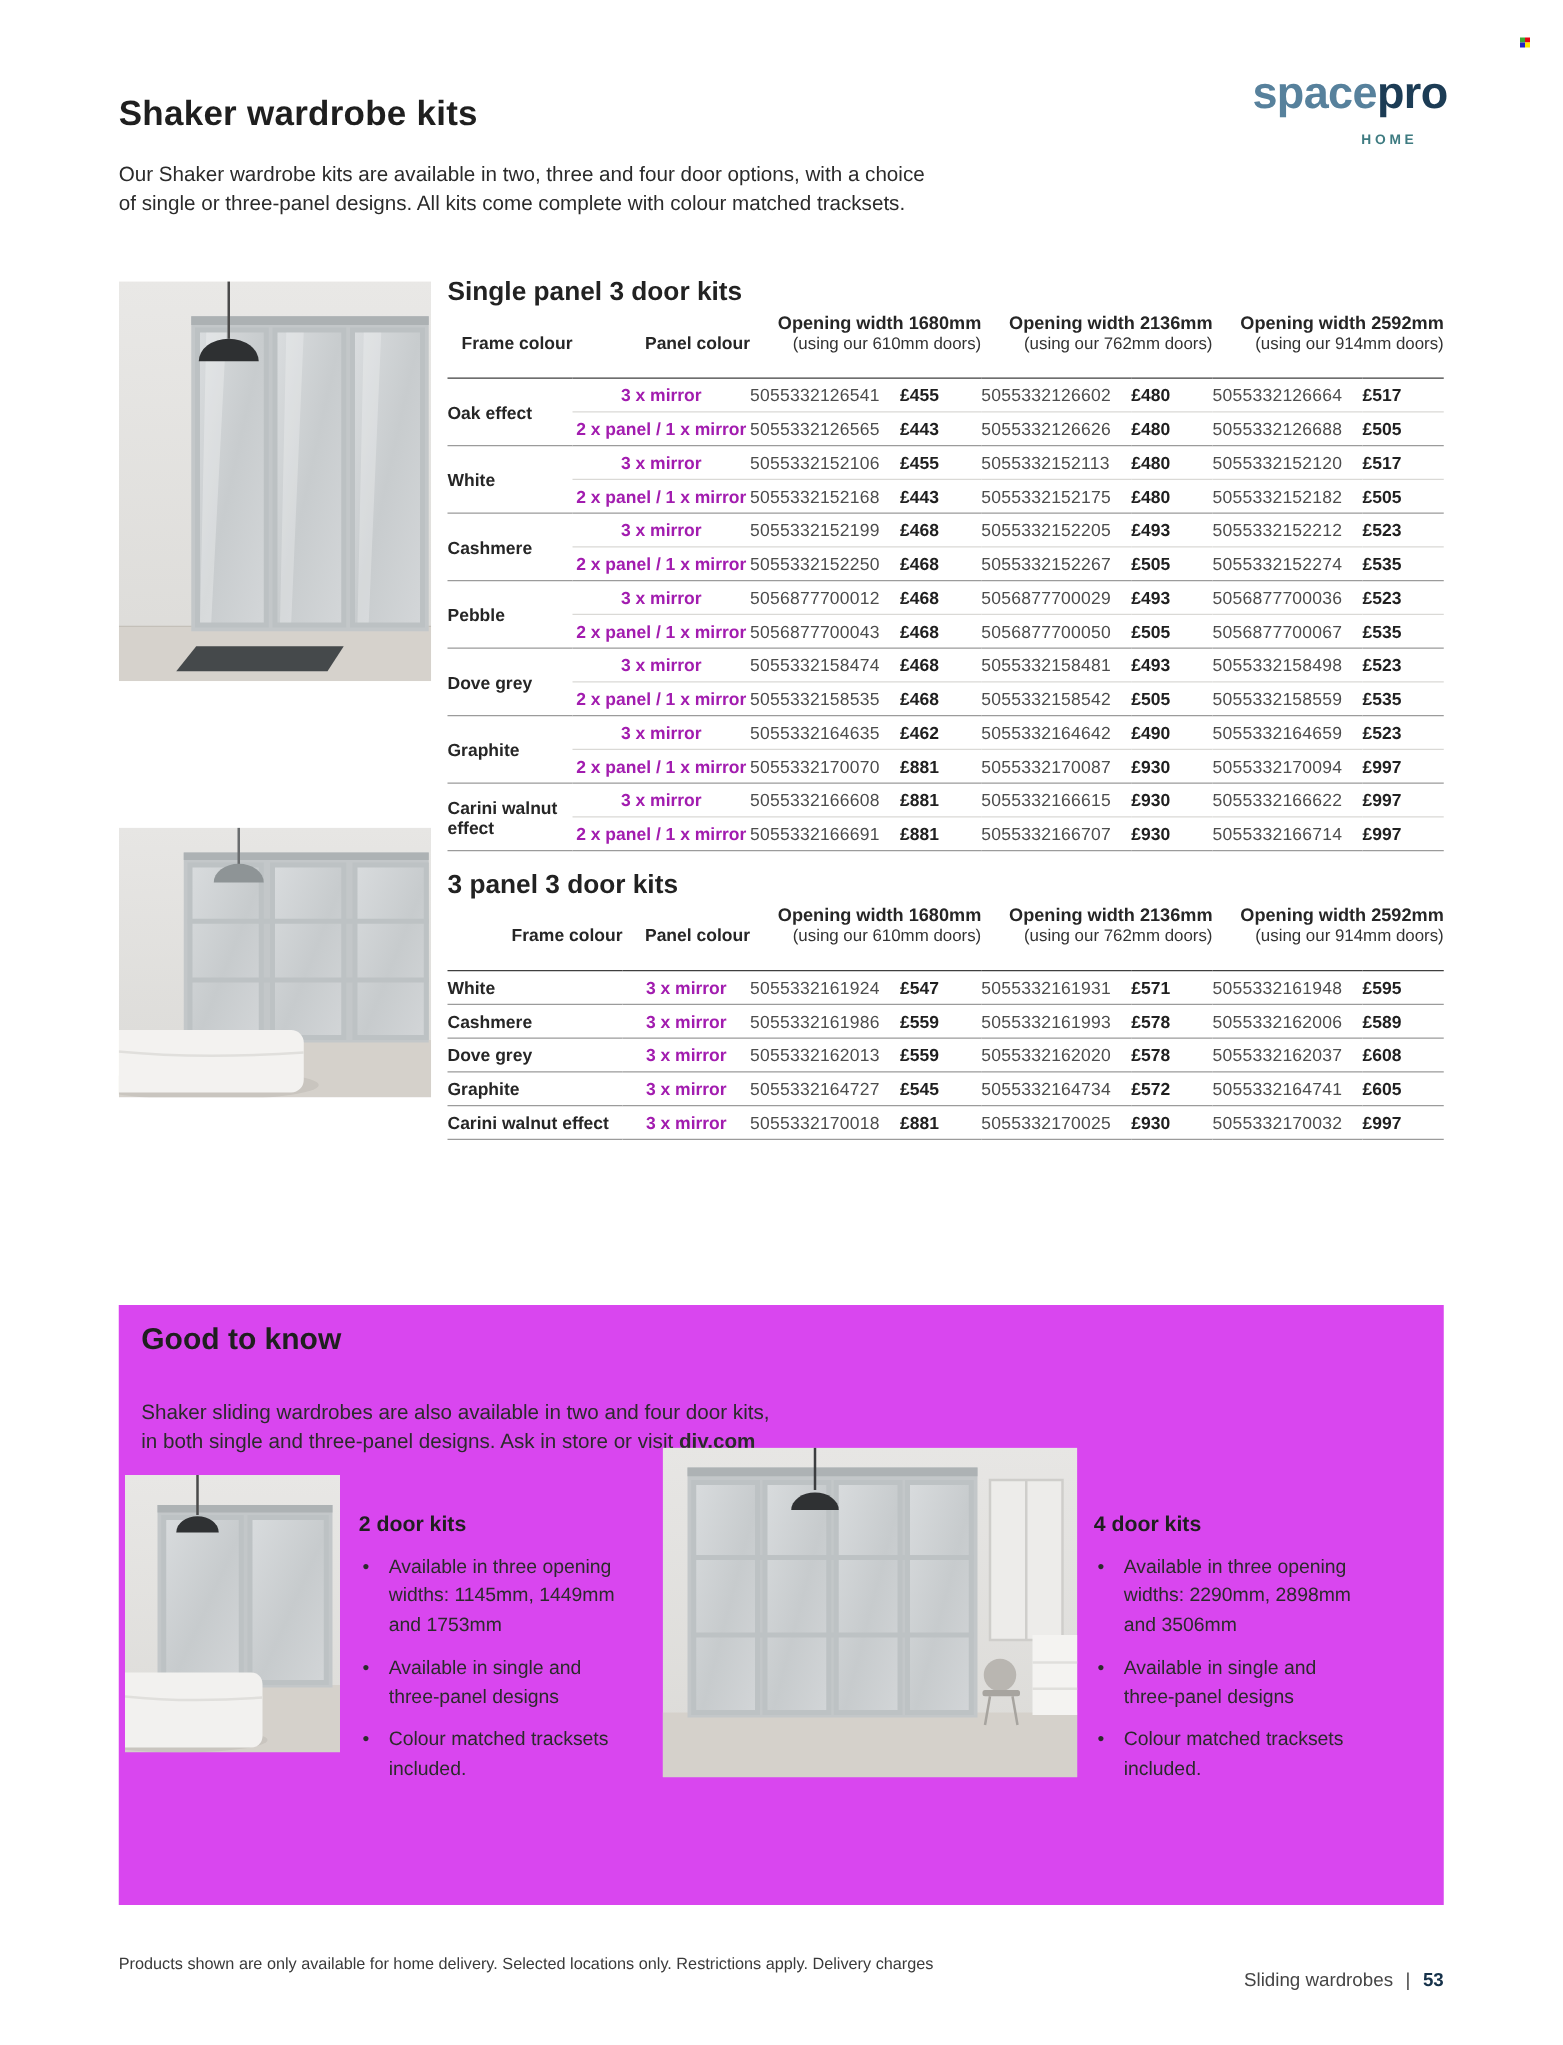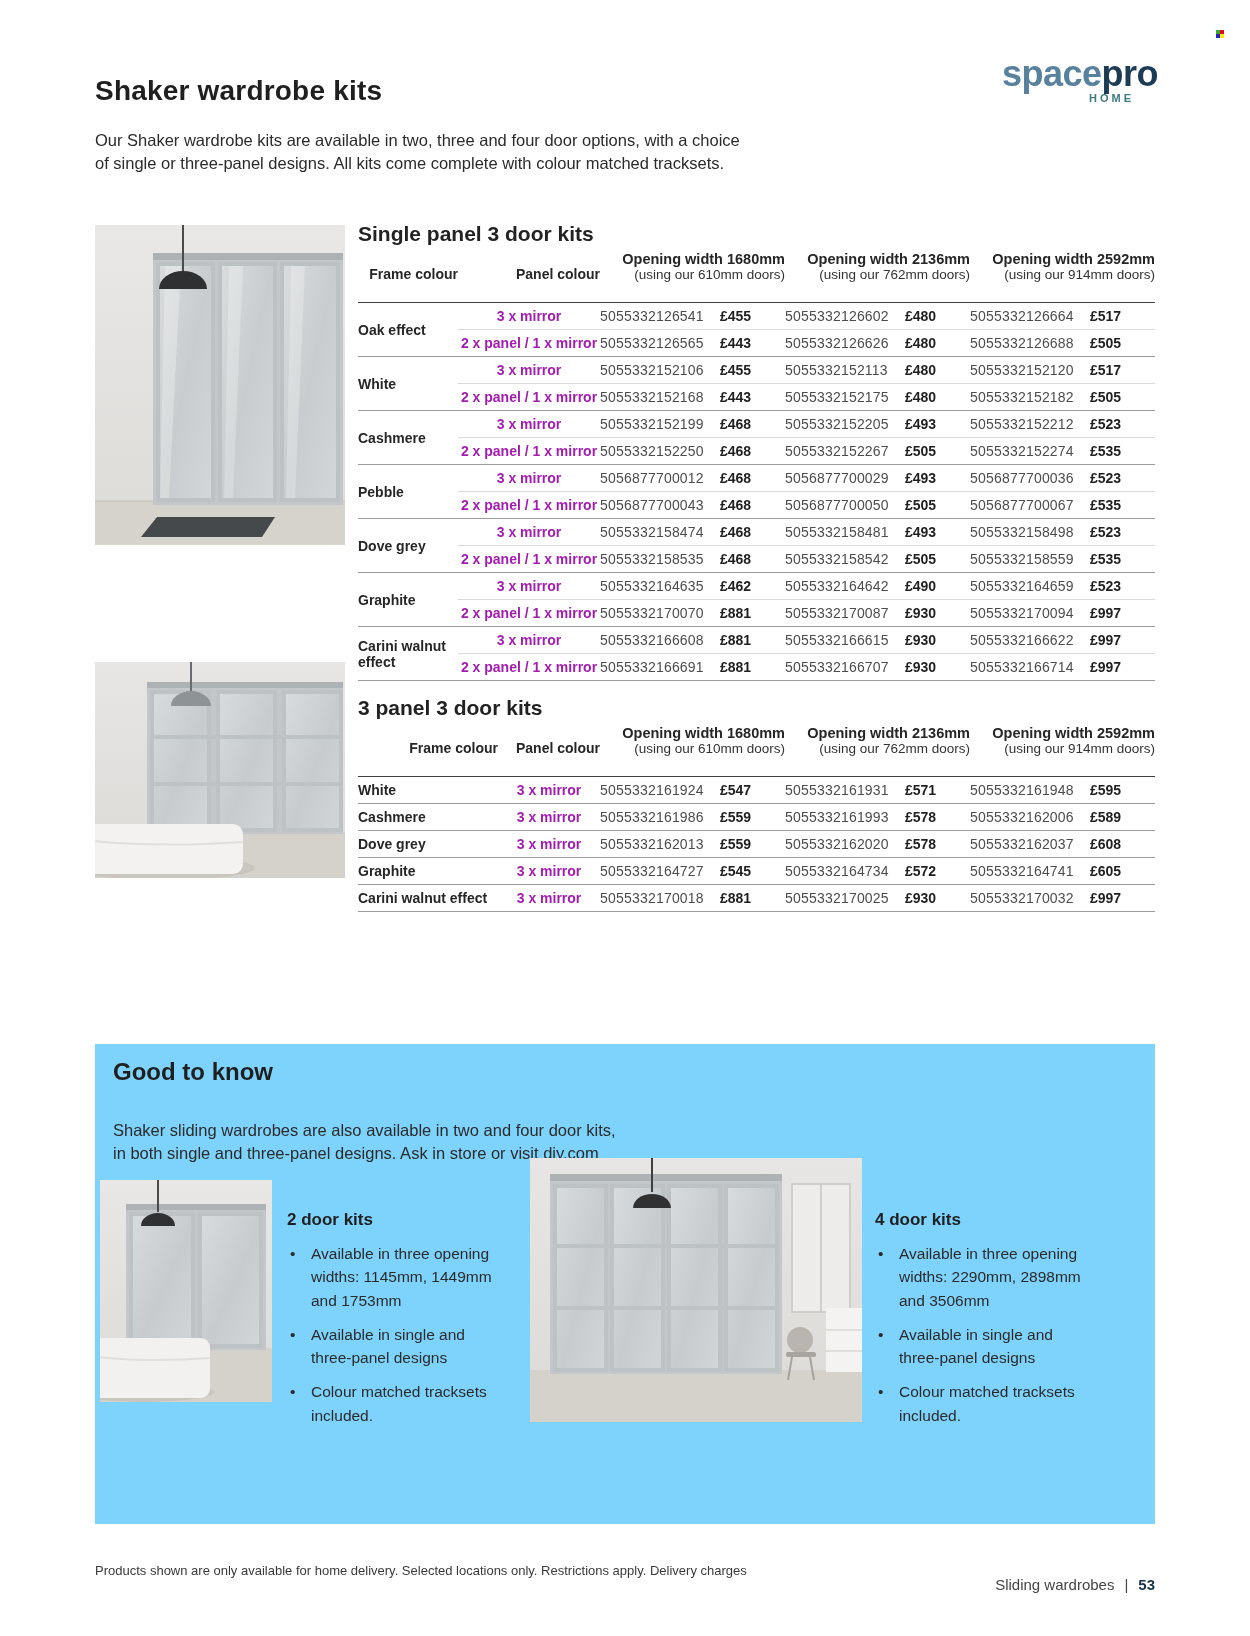--- a/index.html
+++ b/index.html
@@ -6,21 +6,21 @@
   body{
     width:1250px;height:1636px;position:relative;background:#ffffff;
     font-family:"Liberation Sans", sans-serif;color:#2d2d2d;overflow:hidden;
   }
   
   .page-title{position:absolute;left:95px;top:56px;font-size:28px;color:#1f1f1f;letter-spacing:.2px;}
   .page-title .t-bold{font-weight:bold;}
   .intro{position:absolute;left:95px;top:112px;font-size:16.5px;line-height:1.45;color:#2b2b2b;}
   .logo{position:absolute;top:56px;right:92px;width:180px;text-align:right;}
   .logo-main{font-size:36px;font-weight:600;letter-spacing:-.5px;line-height:1;}
-  .logo-home{font-size:11px;font-weight:bold;letter-spacing:3px;margin-top:0;text-align:right;padding-right:24px;}
+  .logo-home{font-size:11px;font-weight:bold;letter-spacing:3px;margin-top:14px;text-align:right;padding-right:24px;}
   .reg-mark{position:absolute;left:1216px;top:30px;width:8px;height:8px;display:grid;grid-template-columns:4px 4px;grid-template-rows:4px 4px;}
   .reg-mark span{display:block;width:4px;height:4px;}
   
   .photo{position:absolute;overflow:hidden;}
   .photo-a{left:95px;top:225px;width:250px;height:320px;}
   .photo-b{left:95px;top:662px;width:250px;height:216px;}
   
   .tablewrap{position:absolute;left:358px;width:797px;}
   .tw1{top:222px;}
   .tw2{top:696px;}
@@ -34,21 +34,21 @@
   td.panel-cell{font-weight:bold;color:#a21caf;text-align:center;}
   td.code-cell{color:#4c4c4c;letter-spacing:.2px;}
   td.price-cell{font-weight:bold;color:#1f1f1f;}
   tr.sub-sep td{border-top:1px solid #dad9d6;}
   tr.group-sep td{border-top:1px solid #9b9b9b;}
   table{border-bottom:1px solid #9b9b9b;}
   
   .gtk{position:absolute;left:95px;top:1044px;width:1060px;height:480px;background:#ebe8e1;}
   .gtk-heading{position:absolute;left:18px;top:14px;font-size:24px;font-weight:bold;color:#1f1f1f;}
   .gtk-text{position:absolute;left:18px;top:58px;font-size:16.5px;line-height:1.45;color:#2b2b2b;}
-  .gtk-text .g-bold{font-weight:normal;}
+  .gtk-text .g-bold{font-weight:bold;}
   .photo-c{left:5px;top:136px;width:172px;height:222px;position:absolute;overflow:hidden;}
   .photo-d{left:435px;top:114px;width:332px;height:264px;position:absolute;overflow:hidden;}
   .kit-col{position:absolute;top:166px;}
   .kit-col-1{left:192px;width:205px;}
   .kit-col-2{left:780px;width:218px;}
   .kit-heading{font-size:17px;font-weight:bold;color:#1f1f1f;margin:0 0 12px 0;}
   ul.kit-bullets{list-style:none;margin:0;padding:0;}
   ul.kit-bullets li{position:relative;padding-left:24px;font-size:15.5px;line-height:1.5;margin-bottom:11px;color:#2b2b2b;}
   ul.kit-bullets li::before{content:"\2022";position:absolute;left:3px;top:0;}
   
@@ -394,21 +394,21 @@
           <td class="price-cell">£881</td>
           <td class="code-cell">5055332170025</td>
           <td class="price-cell">£930</td>
           <td class="code-cell">5055332170032</td>
           <td class="price-cell">£997</td>
         </tr>
       </tbody>
   </table>
 </div>
 
-<div class="gtk" style="background: #7dd3fc;">
+<div class="gtk" style="background: #d946ef;">
   <div class="gtk-heading">Good to know</div>
   <p class="gtk-text"><span>Shaker sliding wardrobes are also available in two and four door kits,</span><br><span>in both single and three-panel designs. Ask in store or visit </span><span class="g-bold">diy.com</span></p>
 
   <div class="photo-c">
   <svg viewBox="0 0 172 222" width="172" height="222">
     <defs>
       <linearGradient id="gC-wall" x1="0" y1="0" x2="0" y2="1">
         <stop offset="0" stop-color="#e8e7e5"></stop>
             <stop offset="1" stop-color="#dcdbd8"></stop>
       </linearGradient>

